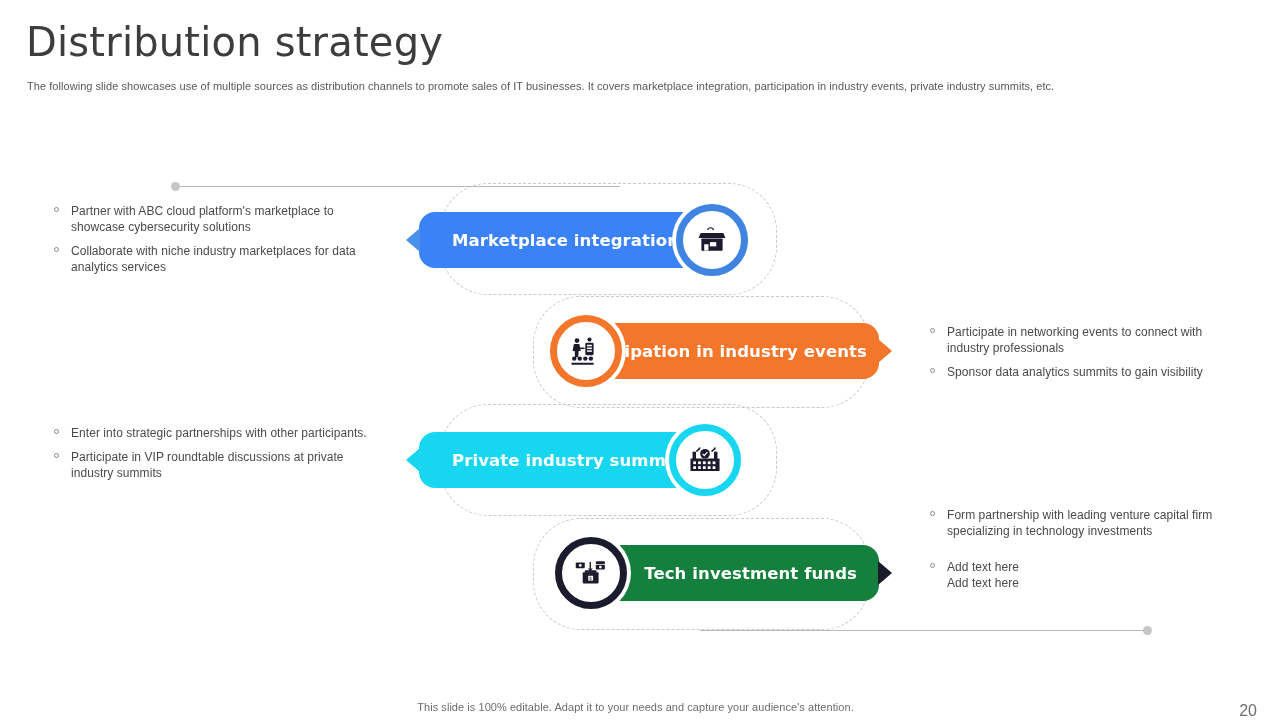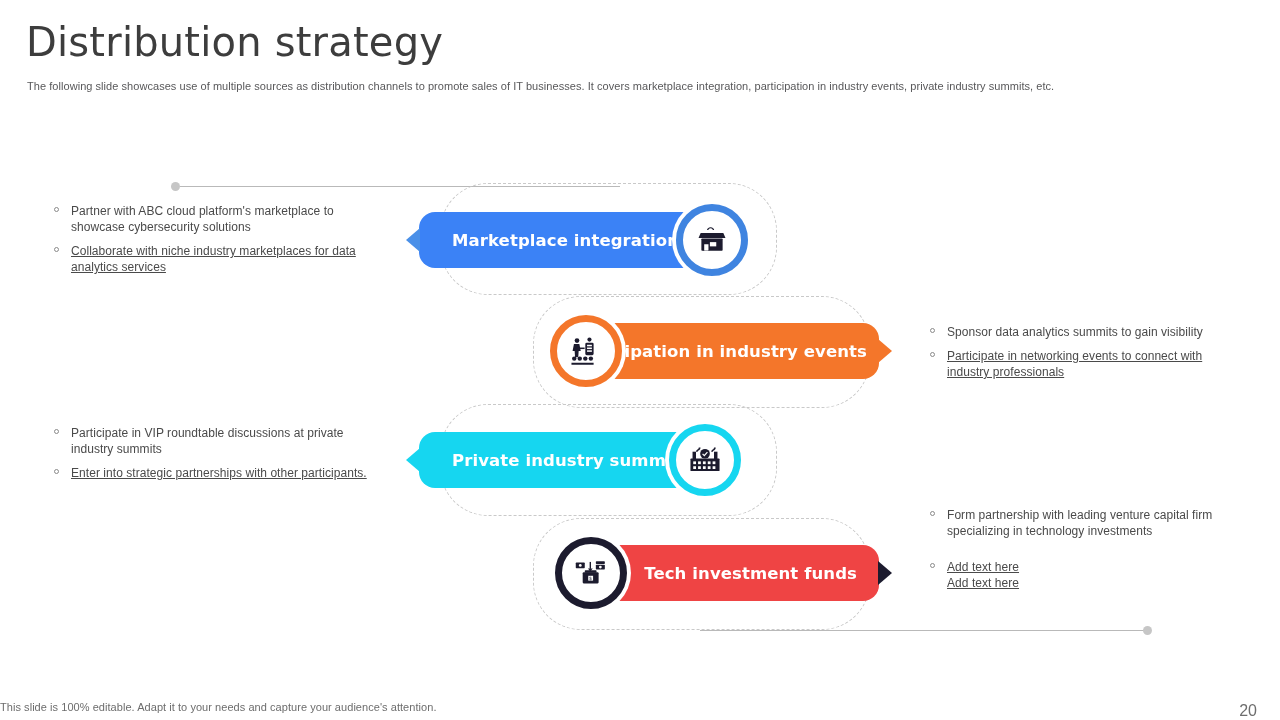--- a/index.html
+++ b/index.html
@@ -83,33 +83,33 @@
   
   .bullets{position:absolute;}
   .bullet{
     position:relative;
     padding-left:19px;
     font-size:12px;
     line-height:16px;
     color:#4a4a4a;
     letter-spacing:.05px;
   }
-  .bullet + .bullet{margin-top:8px;text-decoration:underline;}
+  .bullet + .bullet{margin-top:8px;}
   .bullet .marker{
     position:absolute;left:2px;top:4px;
     width:5px;height:5px;border-radius:50%;
     border:1px solid #8a8a8a;
     box-sizing:border-box;
   }
   .bullet .line2{display:block;}
 
   
   .footer-note{
     position:absolute;left:0;right:0;top:701px;
-    text-align:left;font-size:11px;color:#6d6d6d;
+    text-align:center;font-size:11px;color:#6d6d6d;
     letter-spacing:.05px;
   }
   .page-number{
     position:absolute;right:14px;top:702px;
     font-size:16px;color:#6d6d6d;
   }
 </style>
 </head>
 <body>
 
@@ -179,25 +179,25 @@
         <circle cx="25" cy="35" r="3.2"></circle>
         <circle cx="33" cy="35" r="3.2"></circle>
         <path d="M5 41h8v3H5zM13 41h8v3h-8zM21 41h8v3h-8zM29 41h8v3h-8z"></path>
       </svg>
     </div>
   </div>
 
   <div class="bullets" style="left:928px;top:324px;width:300px;">
     <div class="bullet">
       <span class="marker"></span>
+      <span>Participate in networking events to connect with industry professionals</span>
+    </div>
+    <div class="bullet">
+      <span class="marker"></span>
       <span>Sponsor data analytics summits to gain visibility</span>
-    </div>
-    <div class="bullet">
-      <span class="marker"></span>
-      <span>Participate in networking events to connect with industry professionals</span>
     </div>
   </div>
 
   <div class="row">
     <div class="dashed-frame" style="left:440px;top:404px;width:335px;height:110px;"></div>
 
     <div class="banner" style="left:419px;top:432px;width:279px;background:#16d6f0;color:#16d6f0;padding-left:33px;">
       <span class="notch notch-left"></span>
       <span class="banner-label">Private industry summits</span>
     </div>
@@ -222,32 +222,32 @@
         <rect x="23" y="31" width="4" height="4" fill="#ffffff"></rect>
         <rect x="30" y="31" width="4" height="4" fill="#ffffff"></rect>
         <rect x="37" y="31" width="4" height="4" fill="#ffffff"></rect>
       </svg>
     </div>
   </div>
 
   <div class="bullets" style="left:52px;top:425px;width:330px;">
     <div class="bullet">
       <span class="marker"></span>
+      <span>Enter into strategic partnerships with other participants.</span>
+    </div>
+    <div class="bullet">
+      <span class="marker"></span>
       <span>Participate in VIP roundtable discussions at private industry summits</span>
     </div>
-    <div class="bullet">
-      <span class="marker"></span>
-      <span>Enter into strategic partnerships with other participants.</span>
-    </div>
   </div>
 
   <div class="row">
     <div class="dashed-frame" style="left:533px;top:518px;width:335px;height:110px;"></div>
 
-    <div class="banner" style="left:600px;top:545px;width:279px;background:#ef4444;color:#1c1b2e;padding-left:33px;justify-content:flex-end;padding-right:22px;">
+    <div class="banner" style="left:600px;top:545px;width:279px;background:#15803d;color:#1c1b2e;padding-left:33px;justify-content:flex-end;padding-right:22px;">
       <span class="banner-label">Tech investment funds</span>
       <span class="notch notch-right"></span>
     </div>
 
     <div class="icon-circle" style="left:555px;top:537px;color:#1c1b2e;">
       <svg width="36" height="30" viewBox="0 0 52 42" fill="#1c1b2e" aria-hidden="true">
         <rect x="4" y="6" width="13" height="8" rx="1"></rect>
         <circle cx="10.5" cy="10" r="2" fill="#ffffff"></circle>
         <rect x="33" y="4" width="13" height="4" rx="1"></rect>
         <rect x="33" y="9" width="13" height="7" rx="1"></rect>

